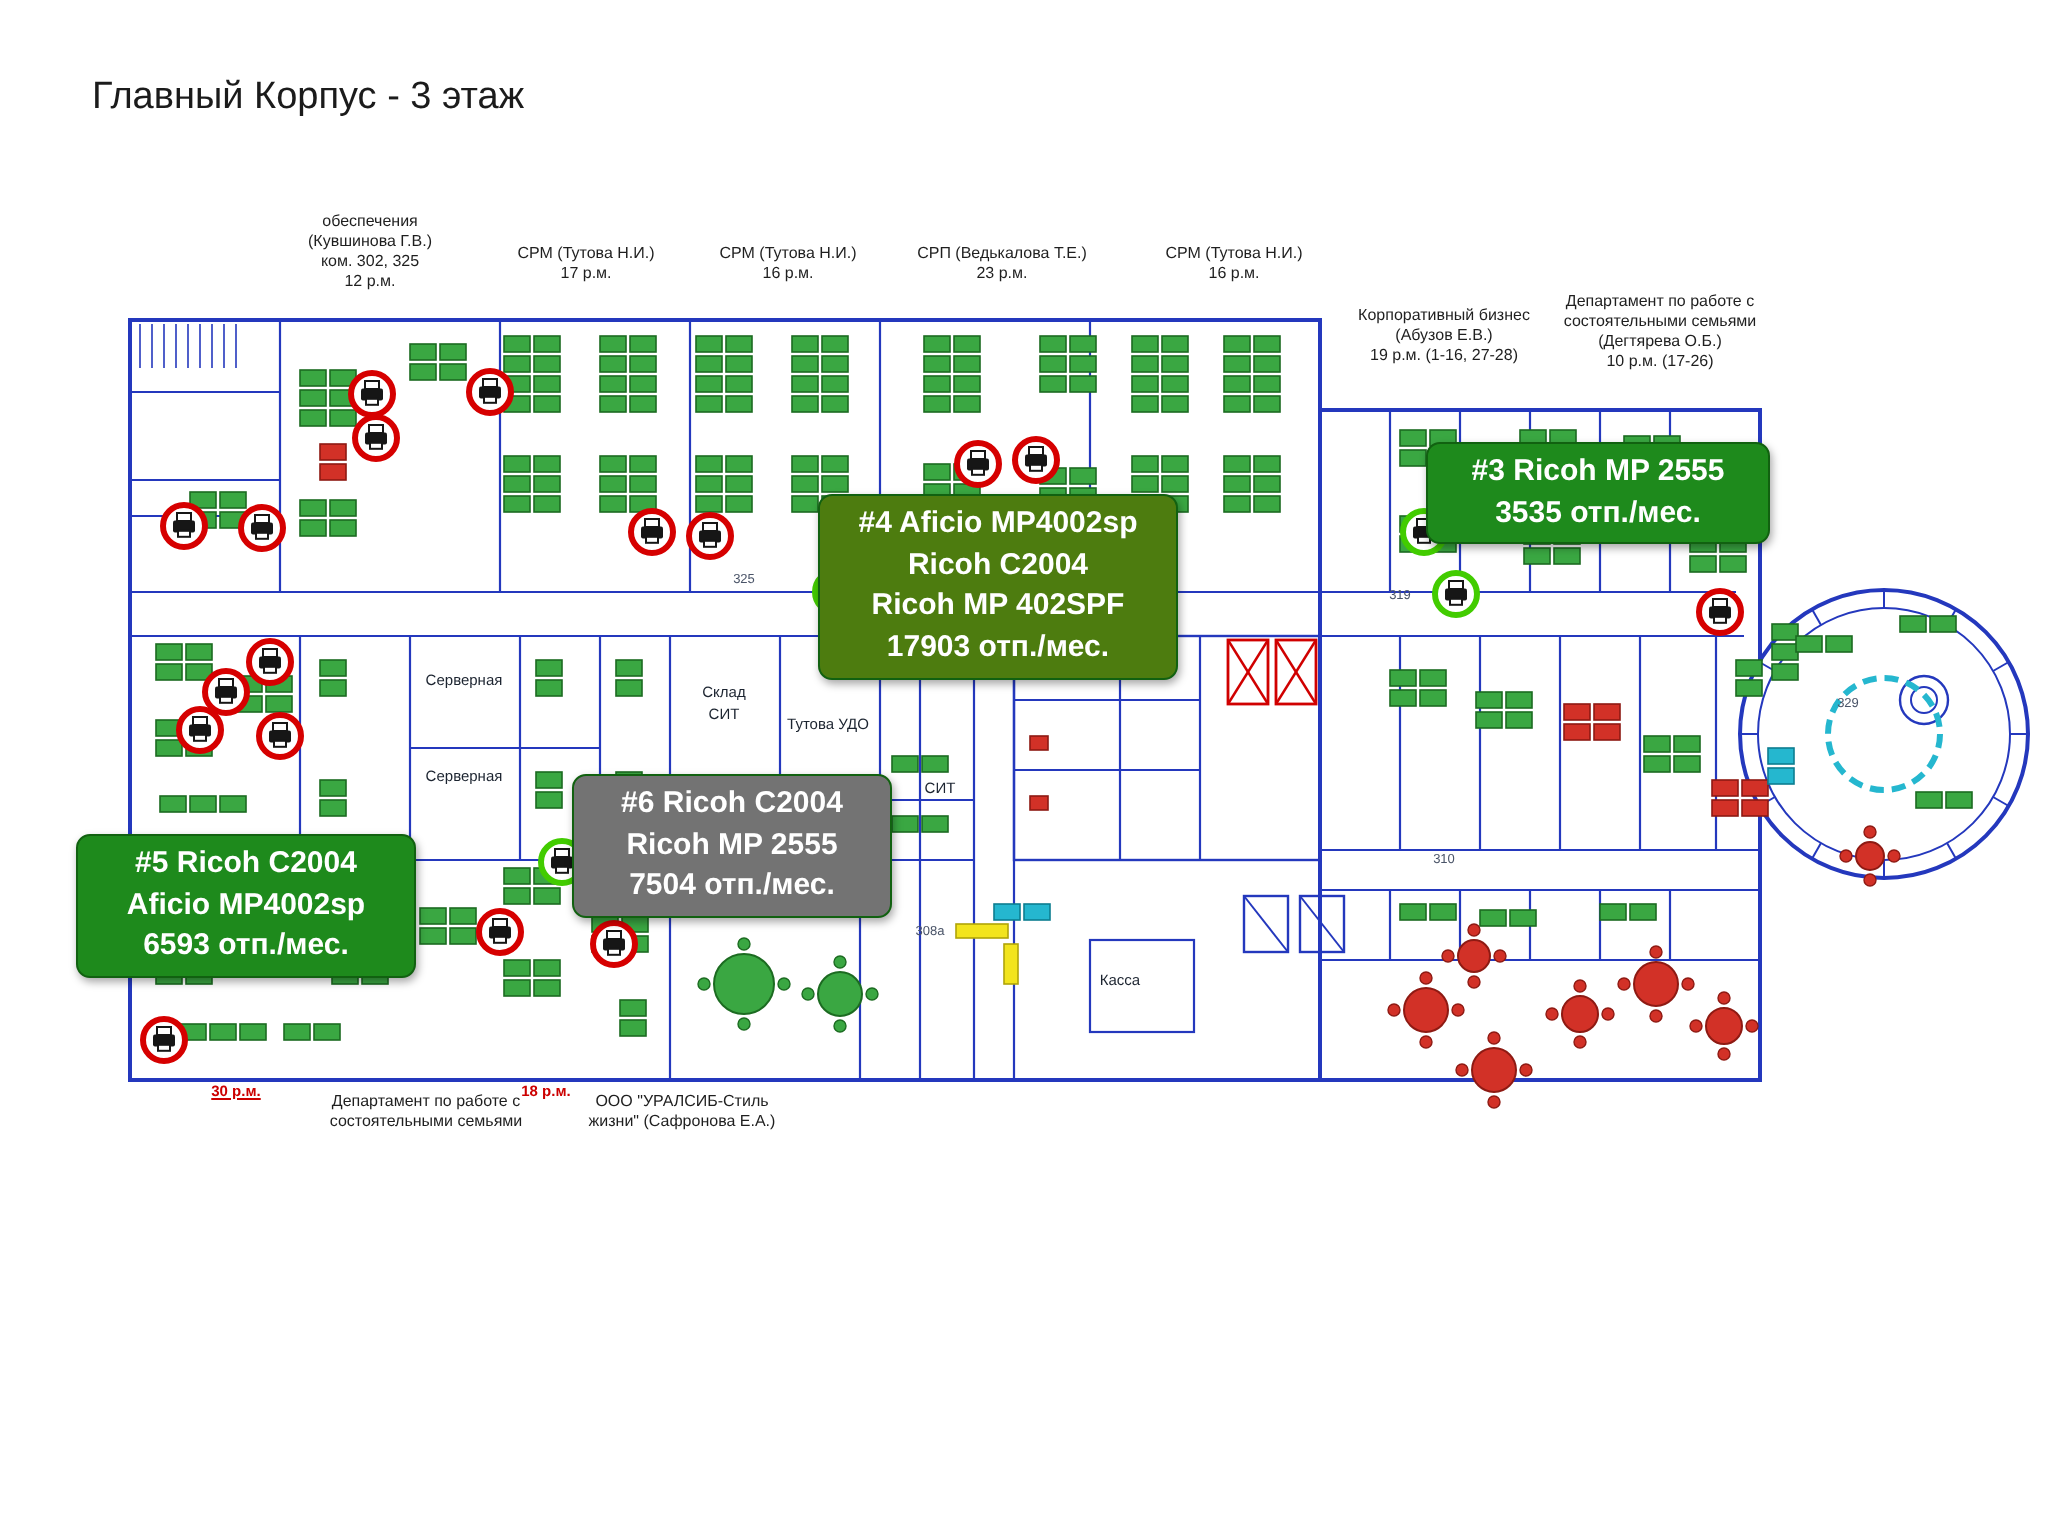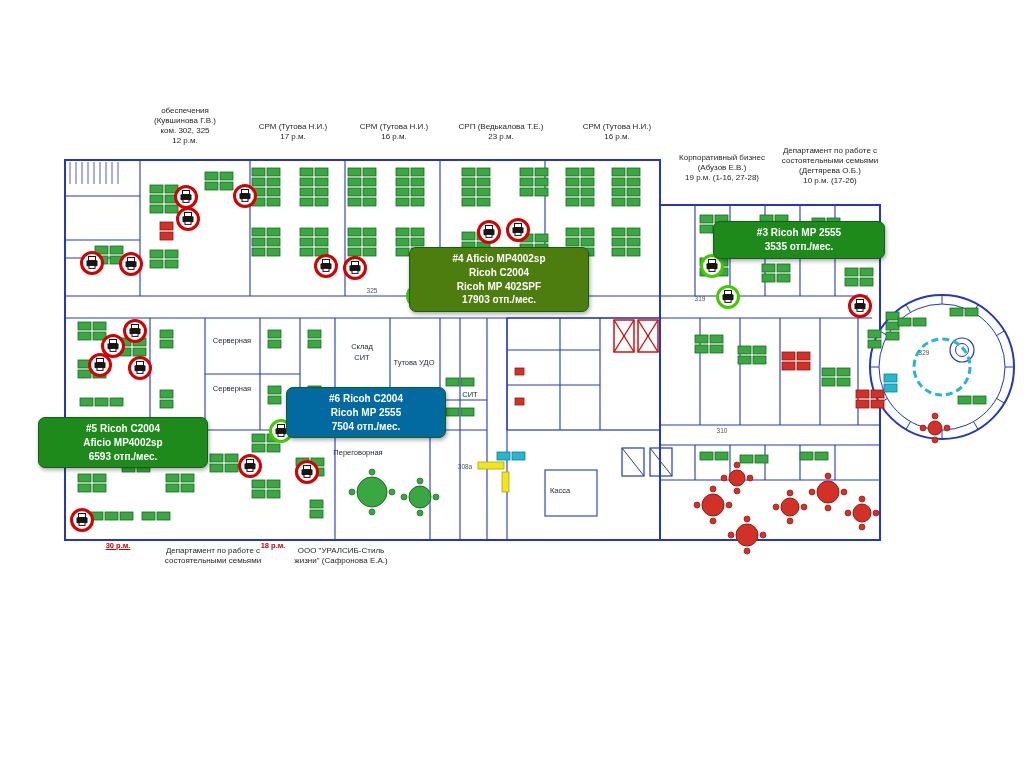--- a/index.html
+++ b/index.html
@@ -10,27 +10,28 @@
   .overlay{position:absolute;left:0;top:0;width:1024px;height:726px;pointer-events:none;}
   .map-label{position:absolute;transform:translateX(-50%);text-align:center;
              font-size:8px;line-height:1.25;color:#1f1f1f;white-space:nowrap;}
   .room-label{position:absolute;transform:translate(-50%,-50%);font-size:7.5px;
               color:#1c2430;white-space:nowrap;}
   .room-num{position:absolute;transform:translate(-50%,-50%);font-size:6.5px;
             color:#4a5468;white-space:nowrap;}
   .seat-count{position:absolute;transform:translateX(-50%);font-size:7.5px;
               font-weight:bold;color:#cc0000;white-space:nowrap;}
   .callout{position:absolute;border-radius:7px;color:#fff;font-weight:bold;
-           font-size:10px;line-height:1.38;text-align:center;padding:4px 5px;
+           font-size:15px;line-height:1.38;text-align:center;padding:4px 5px;
            box-shadow:1px 2px 4px rgba(0,0,0,.35);}
 </style>
 </head>
 <body>
 
 <div class="stage">
+  <div class="page-title">Главный Корпус - 3 этаж</div>
   <svg class="plan" width="1024" height="767">
       <rect x="65" y="160" width="595" height="380" fill="#fff" stroke="#2438bd" stroke-width="2"></rect>
       <rect x="660" y="205" width="220" height="335" fill="#fff" stroke="#2438bd" stroke-width="2"></rect>
       <circle cx="942" cy="367" r="72" fill="#fff" stroke="#2438bd" stroke-width="2"></circle>
       <circle cx="942" cy="367" r="63" fill="none" stroke="#2438bd" stroke-width="1"></circle>
       <line x1="1005" y1="367" x2="1014" y2="367" stroke="#2438bd" stroke-width="1"></line>
       <line x1="996.5596004384197" y1="398.5" x2="1004.3538290724796" y2="403" stroke="#2438bd" stroke-width="1"></line>
       <line x1="973.5" y1="421.55960043841964" x2="978" y2="429.3538290724796" stroke="#2438bd" stroke-width="1"></line>
       <line x1="942" y1="430" x2="942" y2="439" stroke="#2438bd" stroke-width="1"></line>
       <line x1="910.5" y1="421.55960043841964" x2="906" y2="429.3538290724796" stroke="#2438bd" stroke-width="1"></line>
@@ -793,19 +794,19 @@
       </div>
       <div class="callout" style="left: 713px; top: 221px; width: 160px; background: rgb(30, 138, 28); border: 1px solid rgb(17, 97, 16);">
         <div>#3 Ricoh MP 2555</div>
         <div>3535 отп./мес.</div>
       </div>
       <div class="callout" style="left: 38px; top: 389px; width: 158px; background: rgb(30, 138, 28); border: 1px solid rgb(17, 97, 16); margin-top: 28px;">
         <div>#5 Ricoh C2004</div>
         <div>Aficio MP4002sp</div>
         <div>6593 отп./мес.</div>
       </div>
-      <div class="callout" style="left: 286px; top: 387px; width: 148px; background: #0369a1; border: 1px solid rgb(17, 97, 16);">
+      <div class="callout" style="left: 286px; top: 387px; width: 148px; background: #737373; border: 1px solid rgb(17, 97, 16);">
         <div>#6 Ricoh C2004</div>
         <div>Ricoh MP 2555</div>
         <div>7504 отп./мес.</div>
       </div>
     </div>
 </div>
 
 </body></html>

